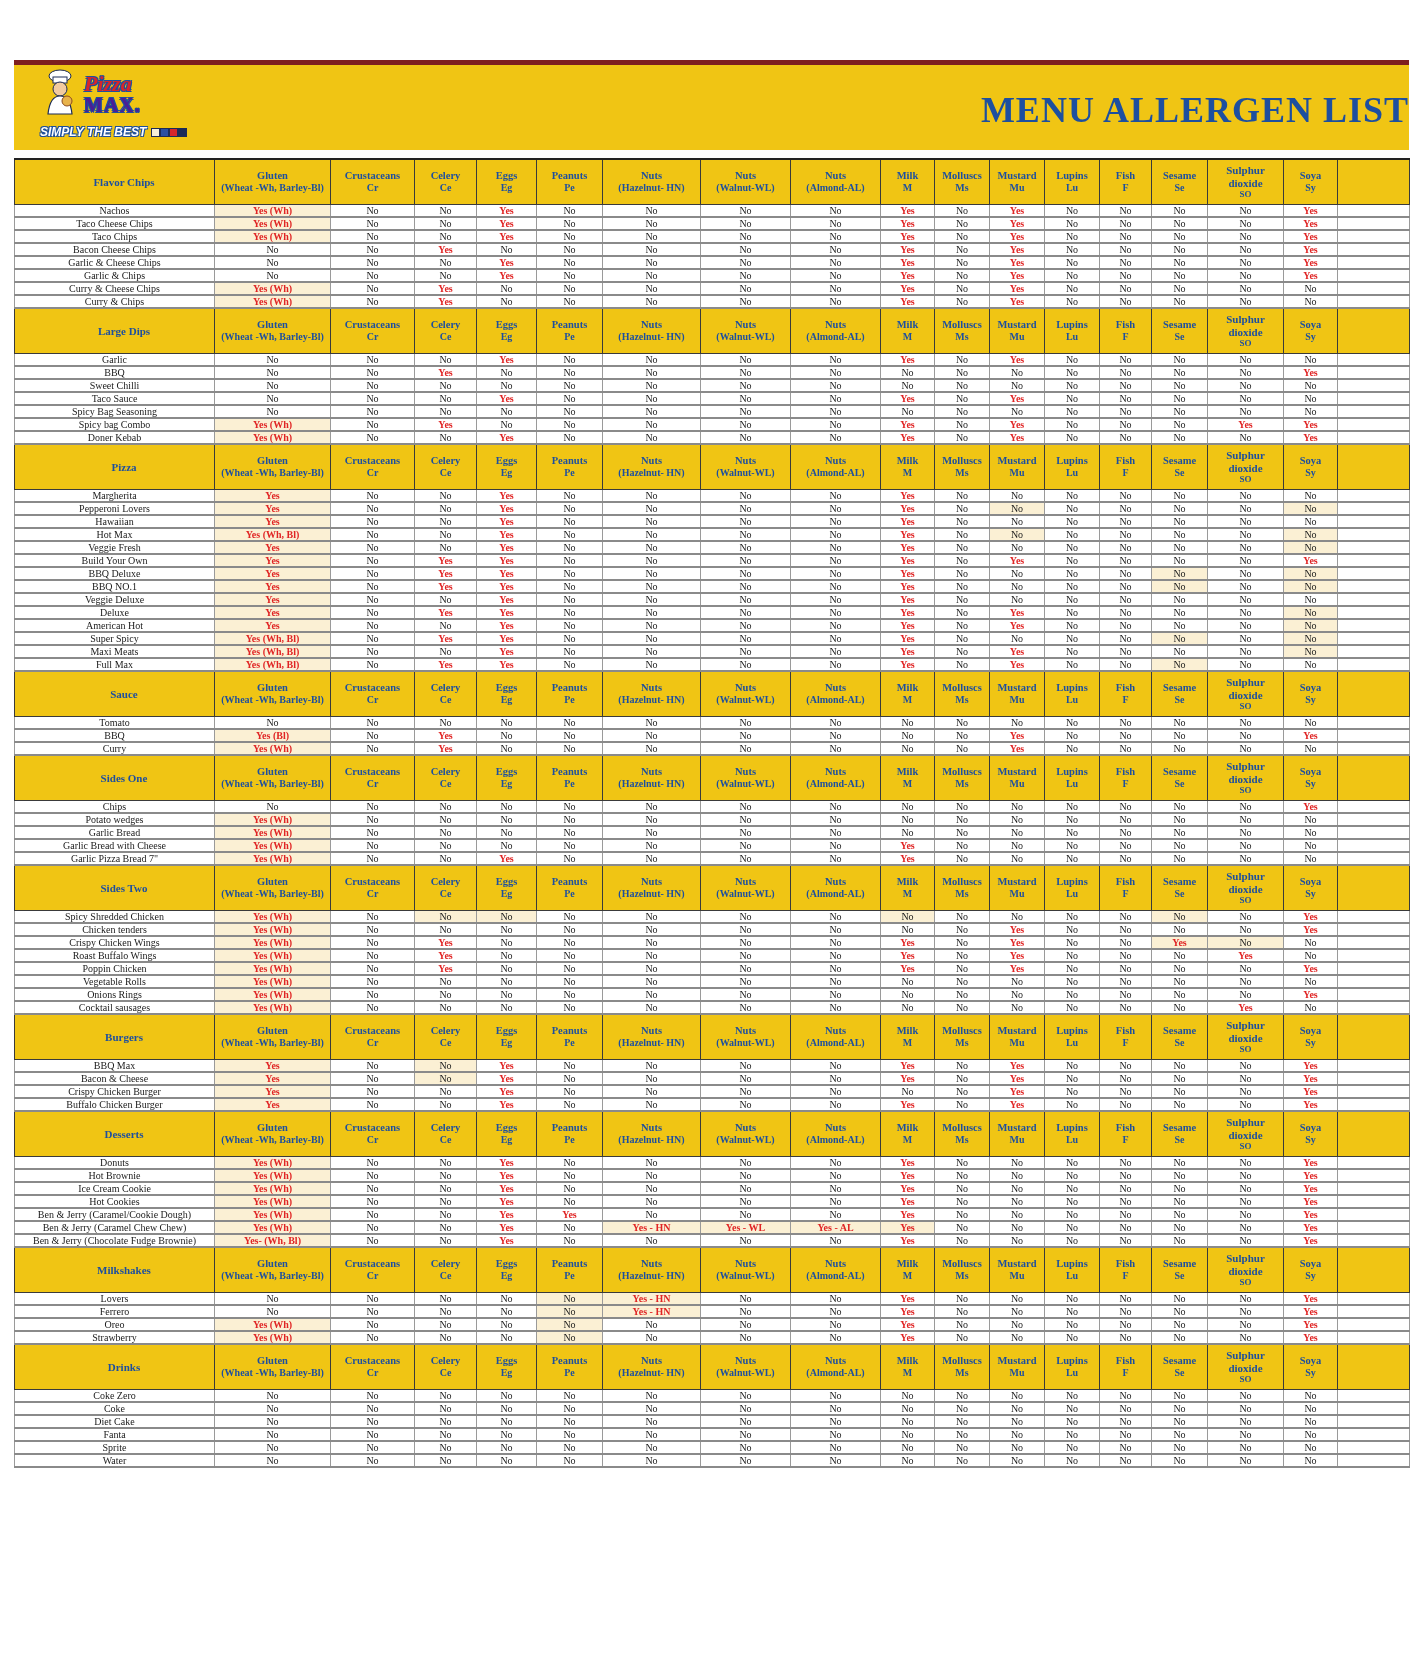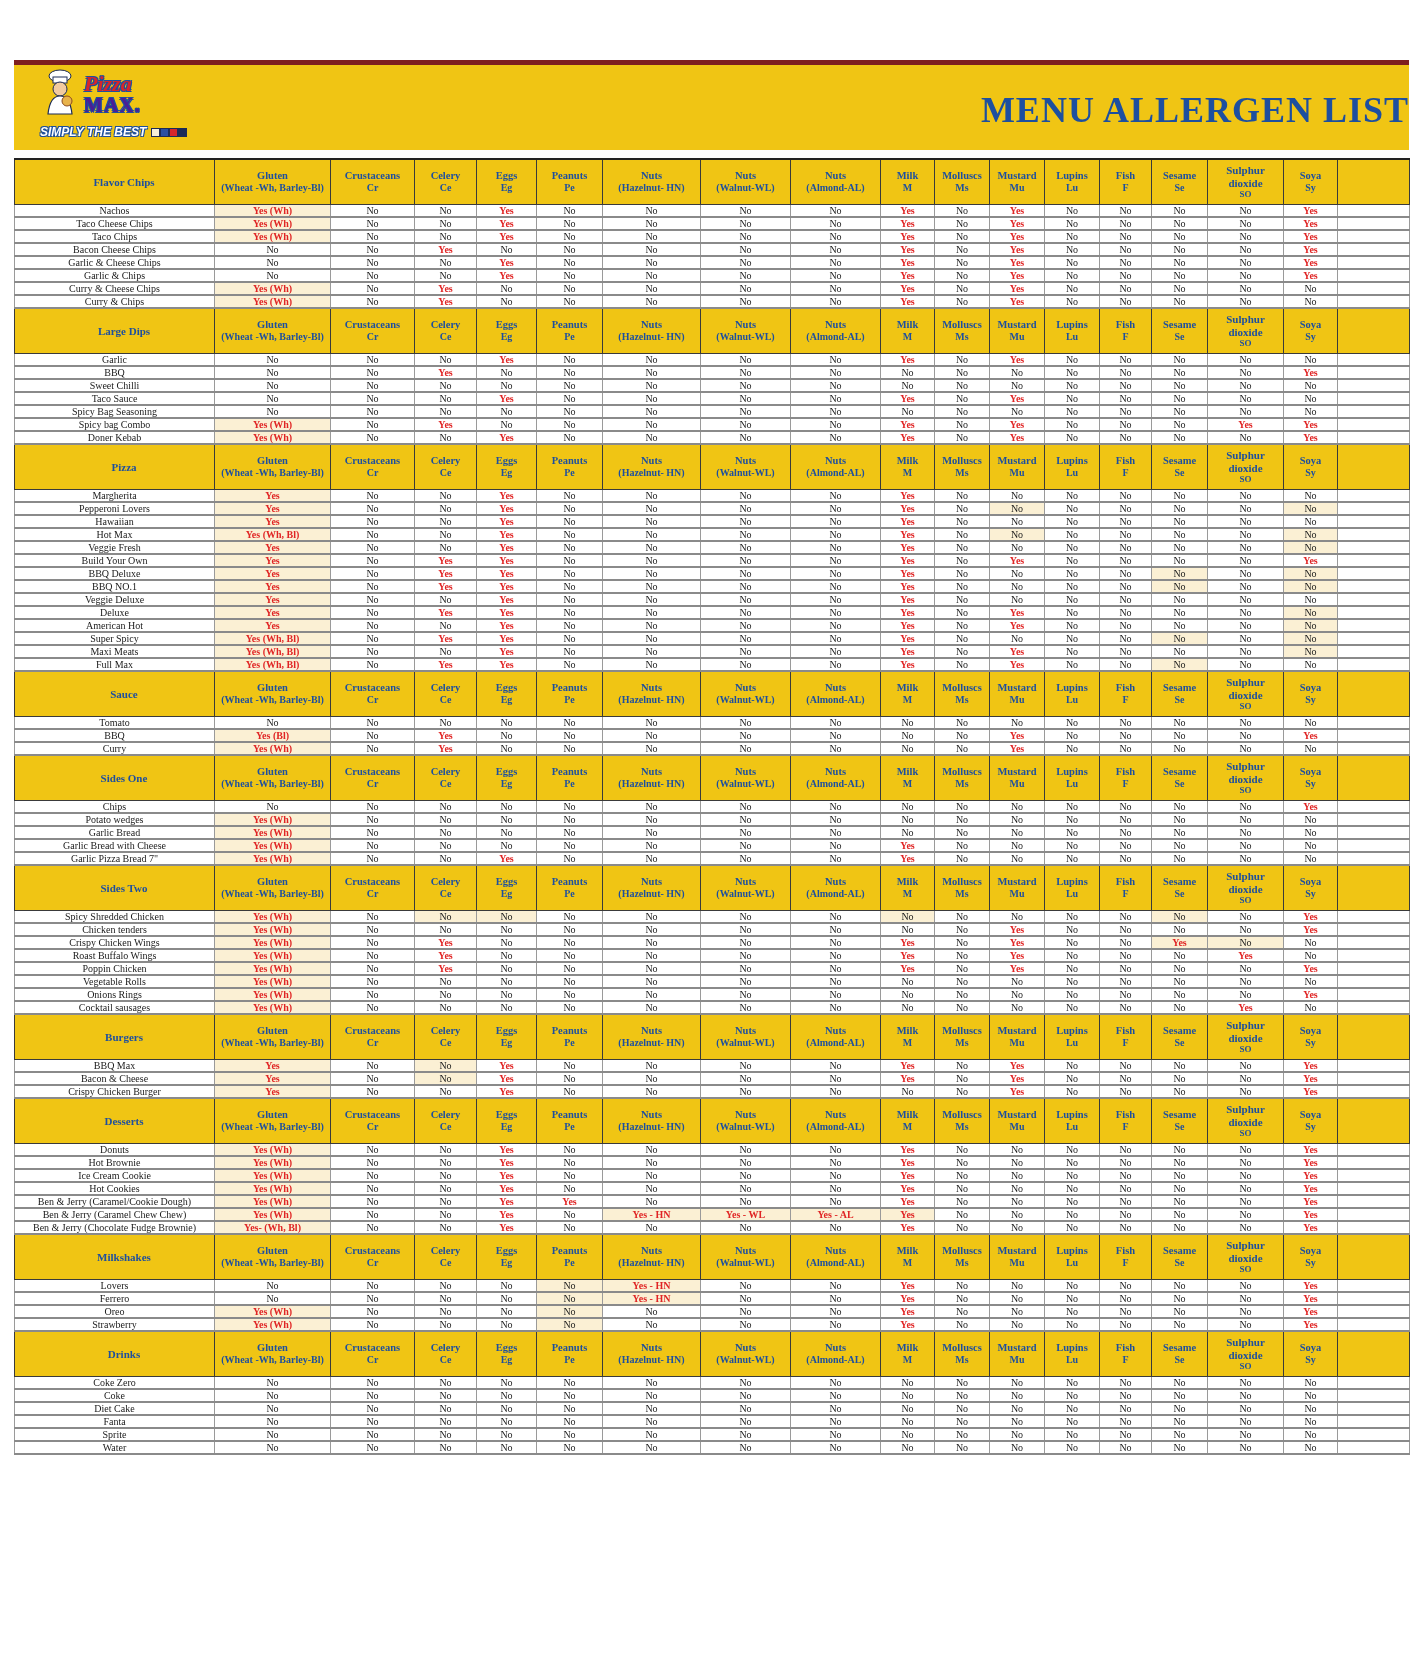--- a/index.html
+++ b/index.html
@@ -1523,20 +1523,40 @@
           <td class="cell">No</td>
           <td class="cell">No</td>
           <td class="cell yes">Yes</td>
           <td class="cell">No</td>
           <td class="cell">No</td>
           <td class="cell">No</td>
           <td class="cell">No</td>
           <td class="cell yes">Yes</td>
           <td class="rspacer"></td>
         </tr>
+        <tr class="row">
+          <td class="item">Buffalo Chicken Burger</td>
+          <td class="cell yes hl">Yes</td>
+          <td class="cell">No</td>
+          <td class="cell">No</td>
+          <td class="cell yes">Yes</td>
+          <td class="cell">No</td>
+          <td class="cell">No</td>
+          <td class="cell">No</td>
+          <td class="cell">No</td>
+          <td class="cell yes">Yes</td>
+          <td class="cell">No</td>
+          <td class="cell yes">Yes</td>
+          <td class="cell">No</td>
+          <td class="cell">No</td>
+          <td class="cell">No</td>
+          <td class="cell">No</td>
+          <td class="cell yes">Yes</td>
+          <td class="rspacer"></td>
+        </tr>
         <tr class="sec">
           <td class="sec-name">Desserts</td>
           <td class="colhead">
             <div class="t">Gluten</div>
             <div class="s">(Wheat -Wh, Barley-Bl)</div>
           </td>
           <td class="colhead">
             <div class="t">Crustaceans</div>
             <div class="s">Cr</div>
           </td>

